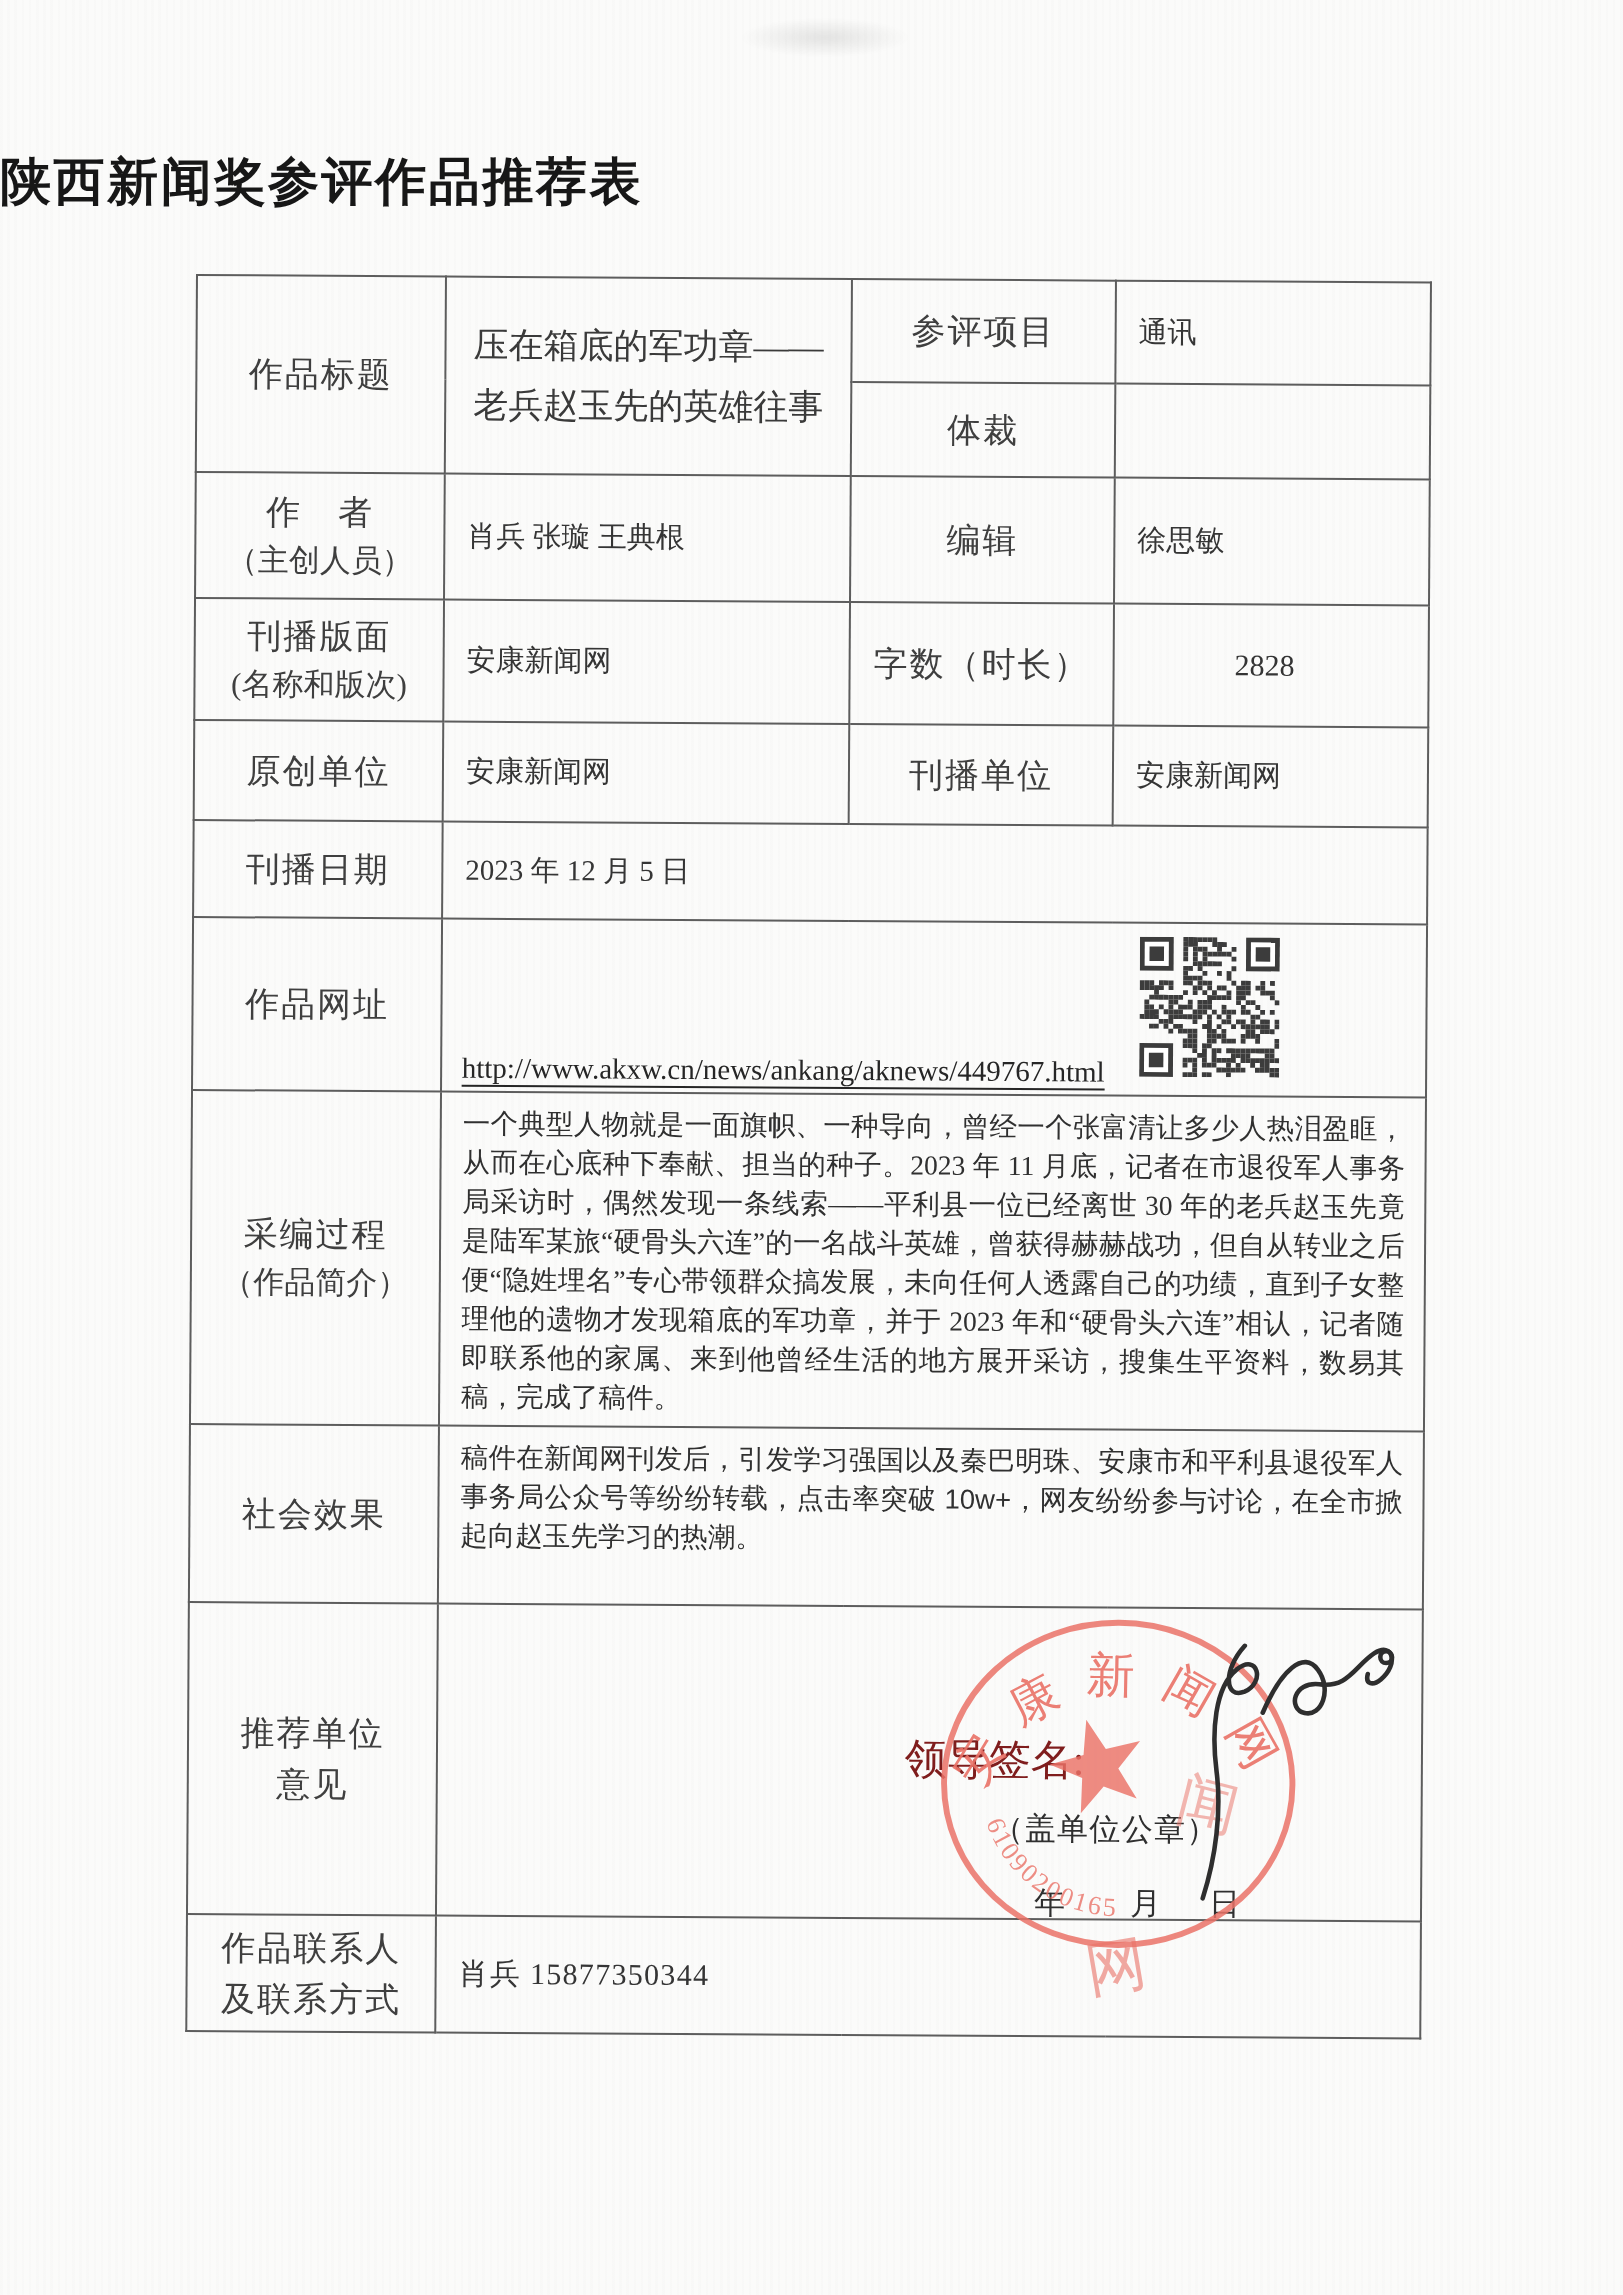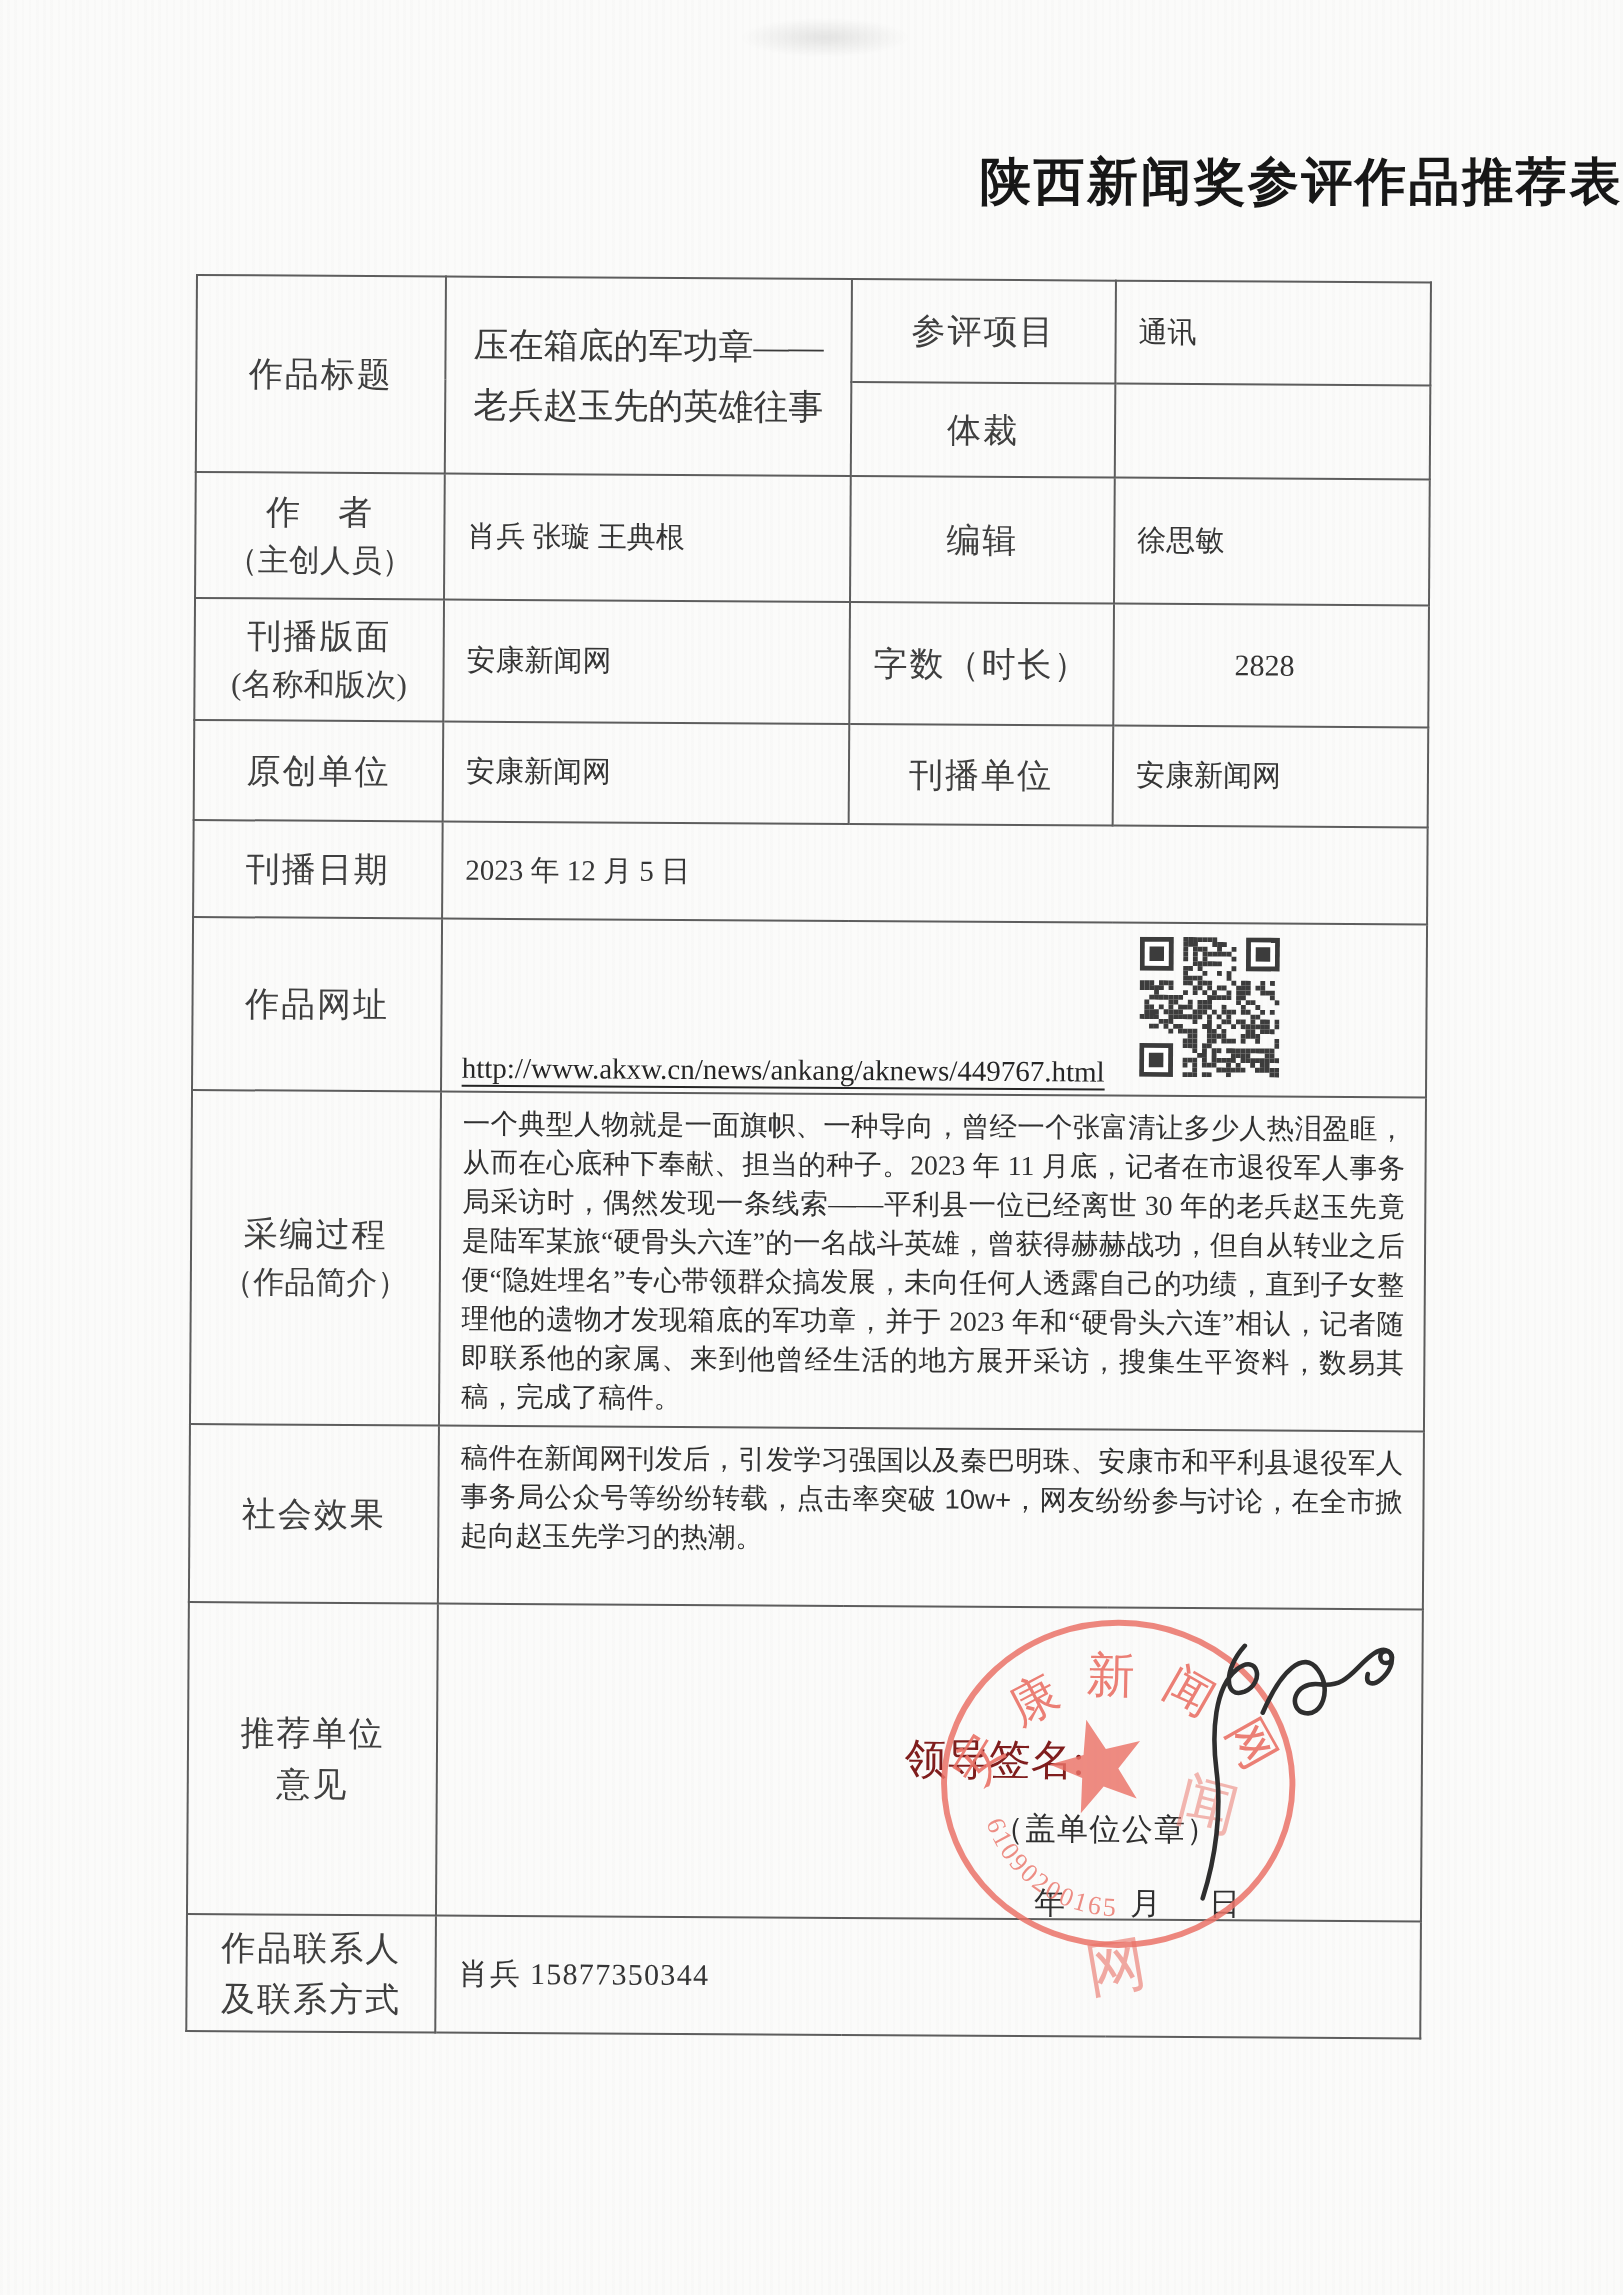--- a/index.html
+++ b/index.html
@@ -5,21 +5,21 @@
   html,body{margin:0;padding:0;}
   body{
     width:1623px;height:2295px;position:relative;overflow:hidden;
     background:#fbfbfa;
     background-image:repeating-linear-gradient(90deg, rgba(120,120,120,0.018) 0 2.6px, rgba(0,0,0,0) 2.6px 7.2px);
     font-family:"Liberation Serif","DejaVu Serif",serif;
     color:#333;
   }
   .page-title{
     position:absolute;top:148px;left:0;width:100%;
-    text-align:right;font-size:51px;font-weight:bold;color:#171717;
+    text-align:left;font-size:51px;font-weight:bold;color:#171717;
     letter-spacing:2.6px;
   }
   table.form{
     position:absolute;left:196px;top:274px;
     border-collapse:collapse;table-layout:fixed;
     transform:rotate(0.35deg);transform-origin:0 0;
   }
   td{
     border:2px solid #5d5d5d;
     vertical-align:middle;padding:0;

